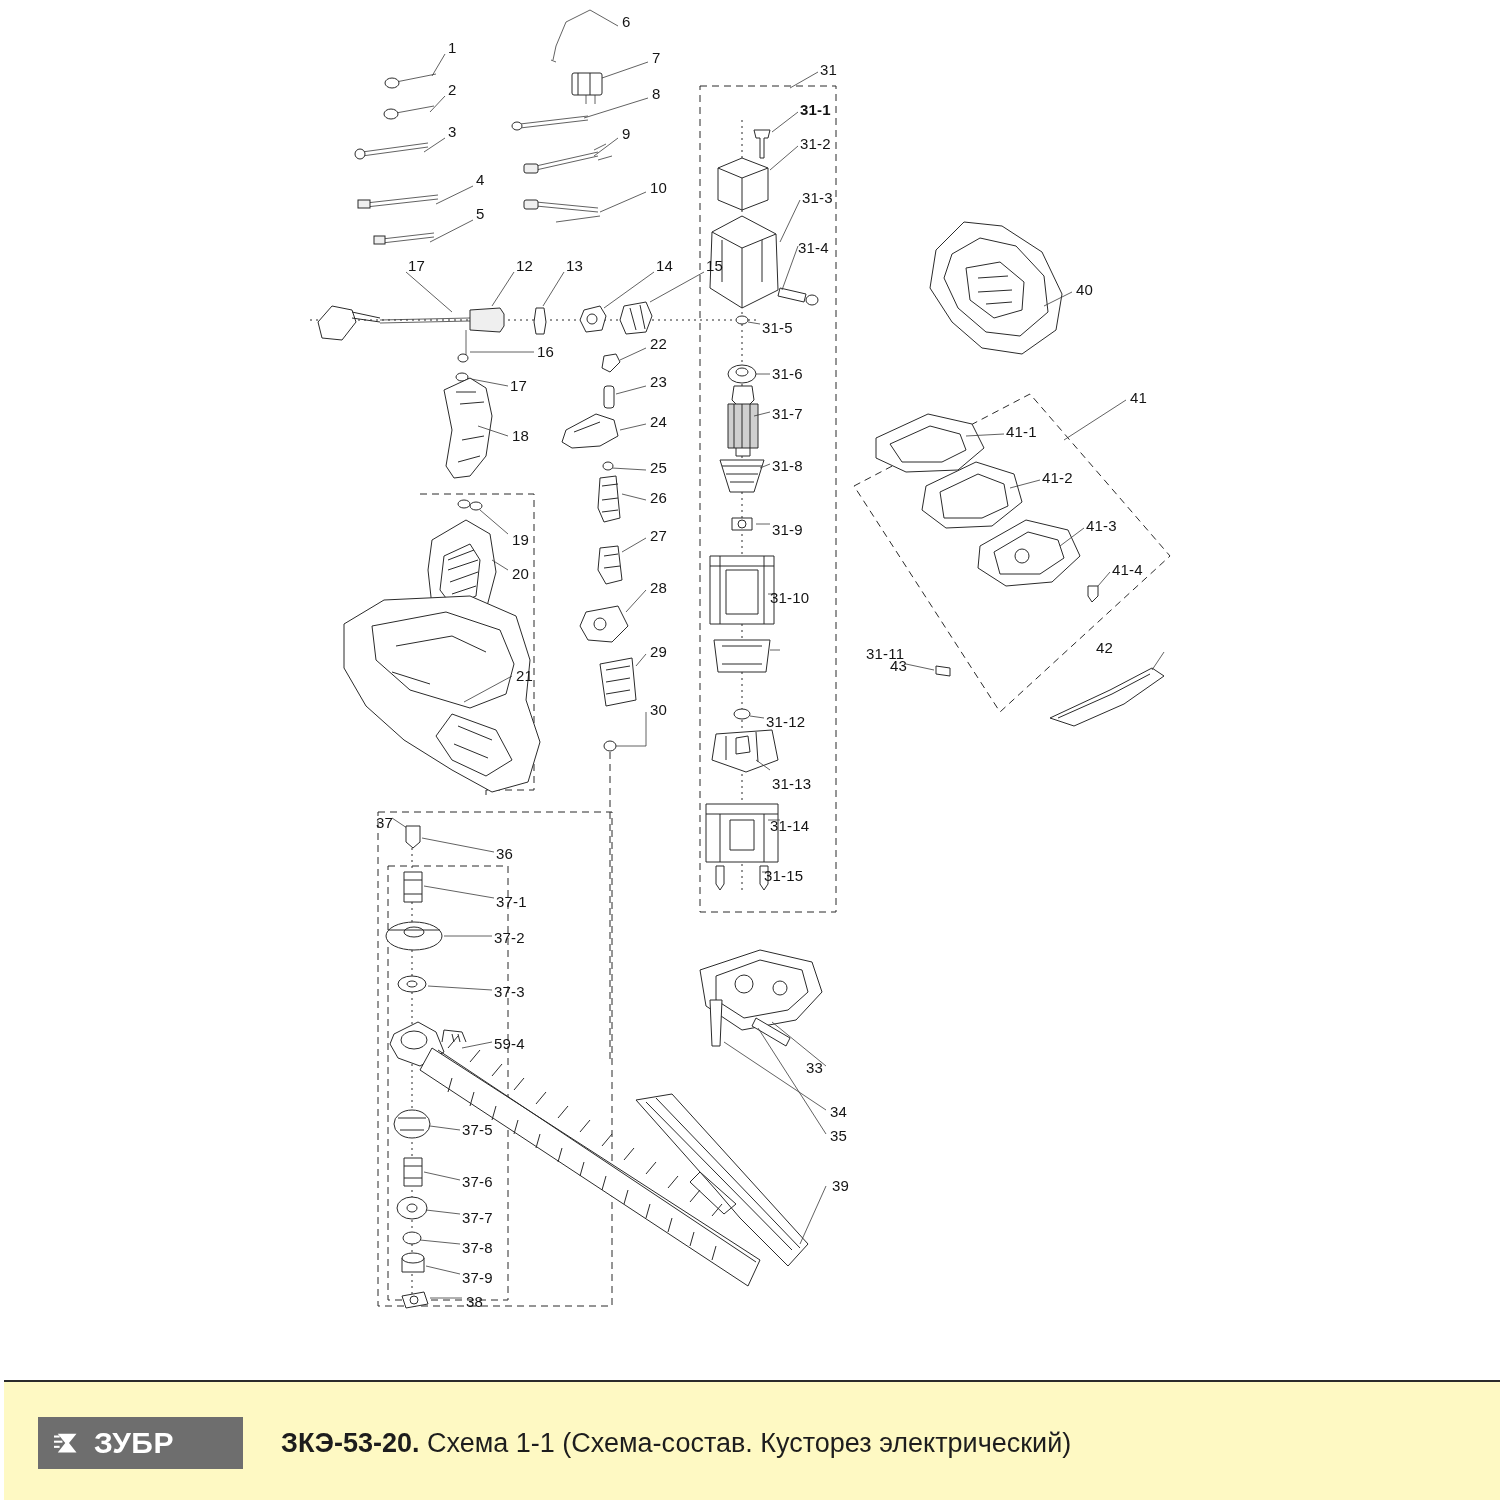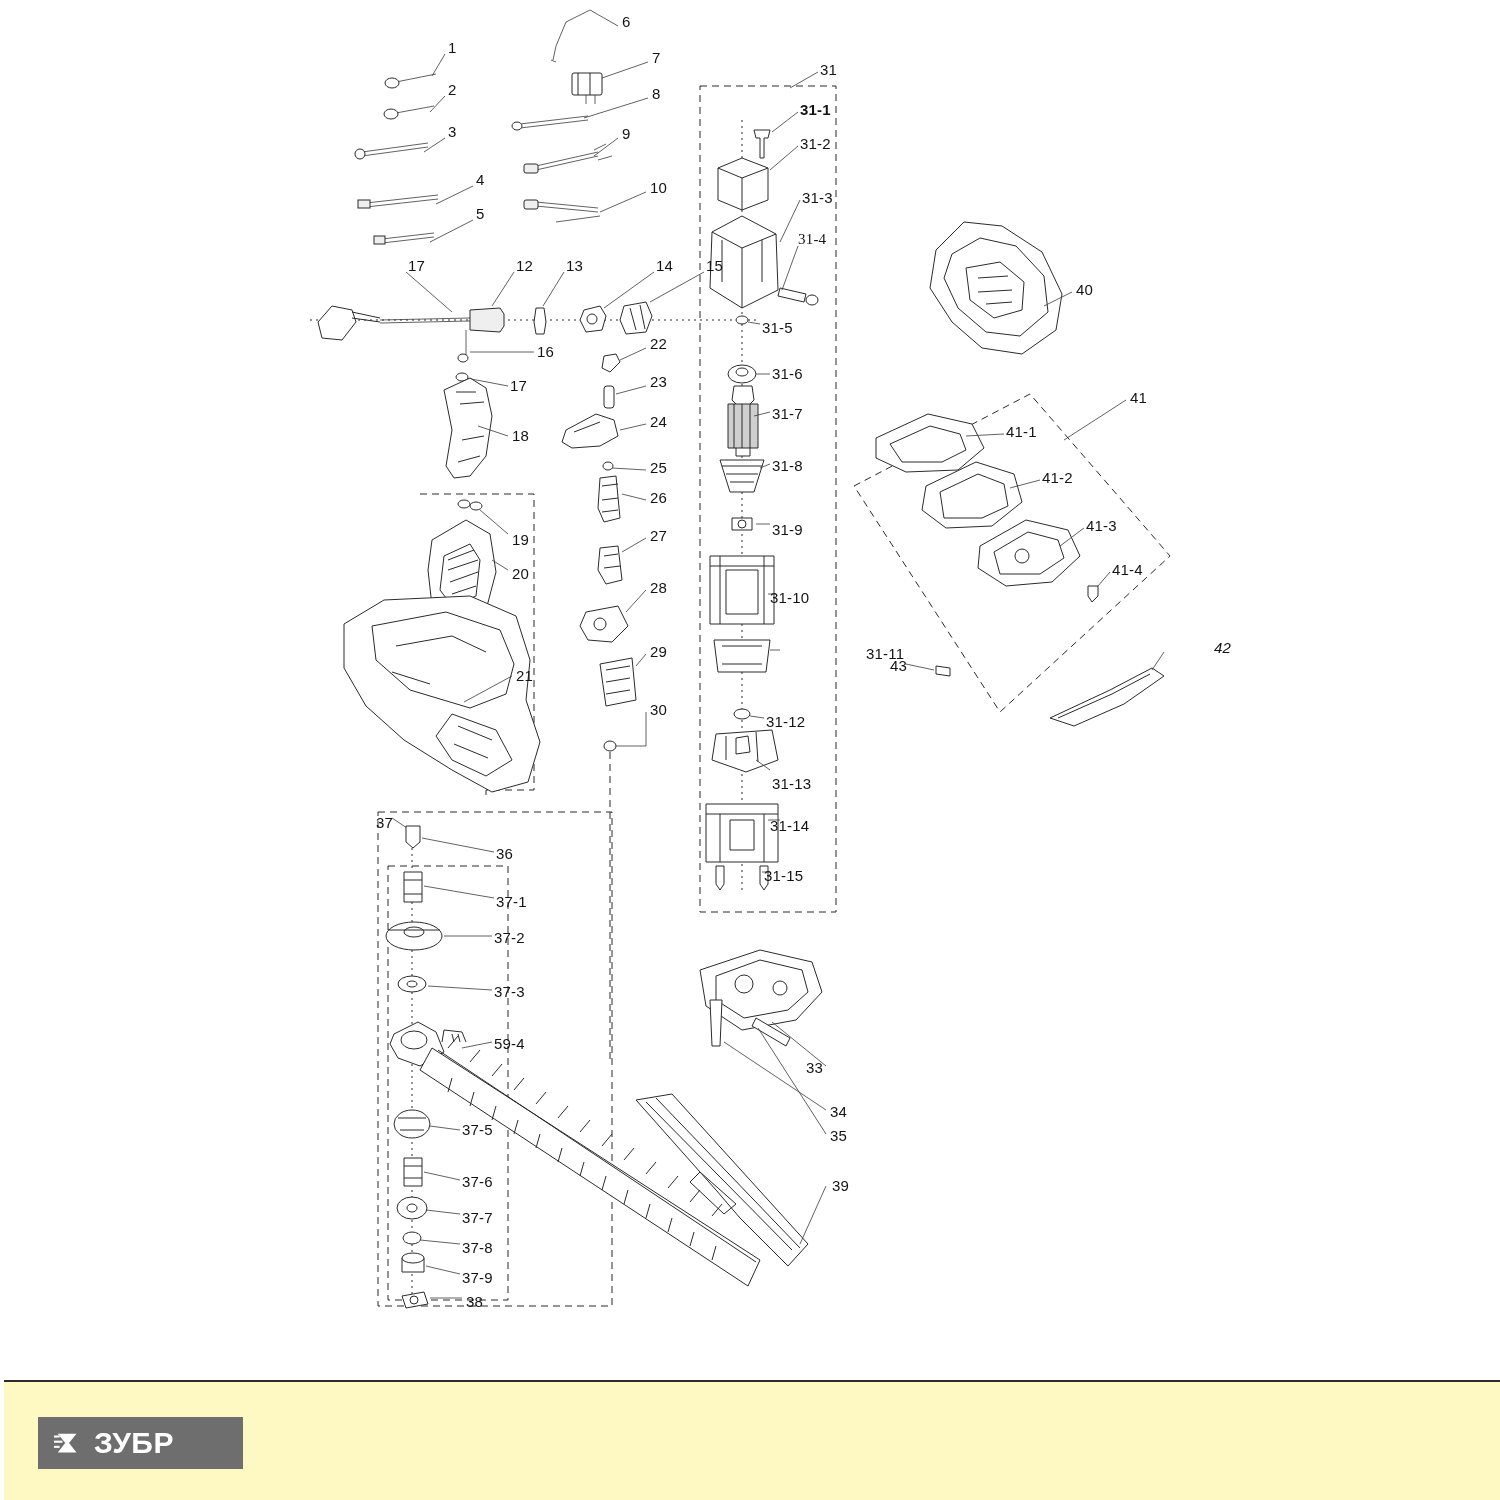--- a/index.html
+++ b/index.html
@@ -471,21 +471,21 @@
         <div class="callout" style="left: 650px; top: 460px;">25</div>
         <div class="callout" style="left: 650px; top: 490px;">26</div>
         <div class="callout" style="left: 650px; top: 528px;">27</div>
         <div class="callout" style="left: 650px; top: 580px;">28</div>
         <div class="callout" style="left: 650px; top: 644px;">29</div>
         <div class="callout" style="left: 650px; top: 702px;">30</div>
         <div class="callout" style="left: 820px; top: 62px;">31</div>
         <div class="callout" style="left: 800px; top: 102px; font-weight: bold;">31-1</div>
         <div class="callout" style="left: 800px; top: 136px;">31-2</div>
         <div class="callout" style="left: 802px; top: 190px;">31-3</div>
-        <div class="callout" style="left: 798px; top: 232px; font-family: Liberation Serif, serif;">31-4</div>
+        <div class="callout" style="left: 798px; top: 240px;">31-4</div>
         <div class="callout" style="left: 762px; top: 320px;">31-5</div>
         <div class="callout" style="left: 772px; top: 366px;">31-6</div>
         <div class="callout" style="left: 772px; top: 406px;">31-7</div>
         <div class="callout" style="left: 772px; top: 458px;">31-8</div>
         <div class="callout" style="left: 772px; top: 522px;">31-9</div>
         <div class="callout" style="left: 770px; top: 590px;">31-10</div>
         <div class="callout" style="left: 820px; top: 646px; margin-left: 46px;">31-11</div>
         <div class="callout" style="left: 766px; top: 714px;">31-12</div>
         <div class="callout" style="left: 772px; top: 776px;">31-13</div>
         <div class="callout" style="left: 770px; top: 818px;">31-14</div>
@@ -505,32 +505,36 @@
         <div class="callout" style="left: 462px; top: 1240px;">37-8</div>
         <div class="callout" style="left: 462px; top: 1270px;">37-9</div>
         <div class="callout" style="left: 466px; top: 1294px;">38</div>
         <div class="callout" style="left: 832px; top: 1178px;">39</div>
         <div class="callout" style="left: 1076px; top: 282px;">40</div>
         <div class="callout" style="left: 1130px; top: 390px;">41</div>
         <div class="callout" style="left: 1006px; top: 424px;">41-1</div>
         <div class="callout" style="left: 1042px; top: 470px;">41-2</div>
         <div class="callout" style="left: 1086px; top: 518px;">41-3</div>
         <div class="callout" style="left: 1112px; top: 562px;">41-4</div>
-        <div class="callout" style="left: 1214px; top: 640px; font-style: italic;">42</div>
+        <div class="callout" style="left: 1096px; top: 640px;">42</div>
         <div class="callout" style="left: 890px; top: 658px;">43</div>
       </div>
   </div>
 
   <div id="footer">
     <div id="footer-inner">
       <div class="brand-badge">
         <svg class="mark" viewBox="0 0 32 32">
           <path d="M4 6 L24 6 L16 16 L24 26 L4 26 L12 16 Z" fill="#ffffff"></path>
           <rect x="0" y="13.5" width="9" height="2.2" fill="#ffffff"></rect>
           <rect x="0" y="8" width="6" height="2.2" fill="#ffffff"></rect>
           <rect x="0" y="19" width="6" height="2.2" fill="#ffffff"></rect>
         </svg>
         <span class="word">ЗУБР</span>
       </div>
+      <div id="footer-caption">
+        <span class="model">ЗКЭ-53-20.</span>
+        <span>Схема 1-1 (Схема-состав. Кусторез электрический)</span>
+      </div>
     </div>
   </div>
 
 </div>
 
 </body></html>

